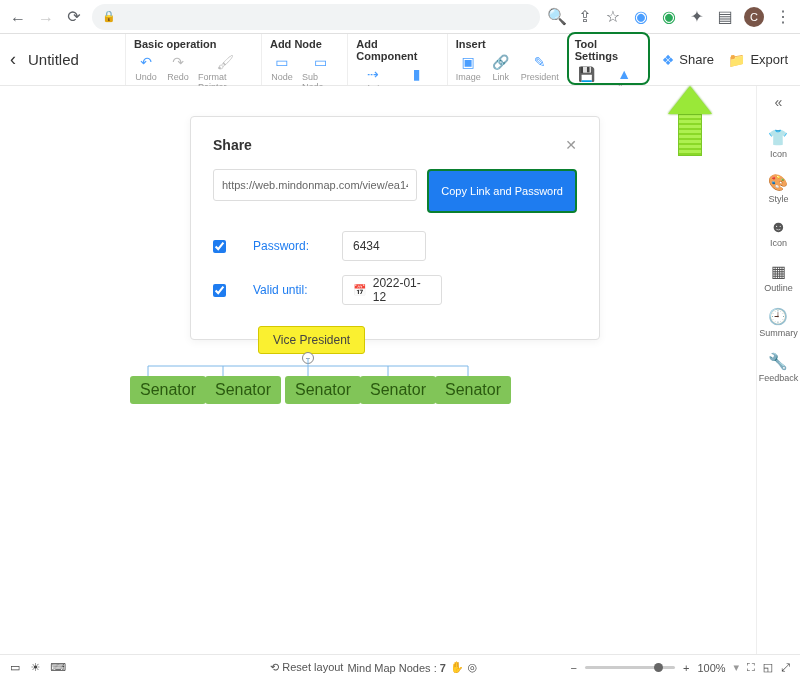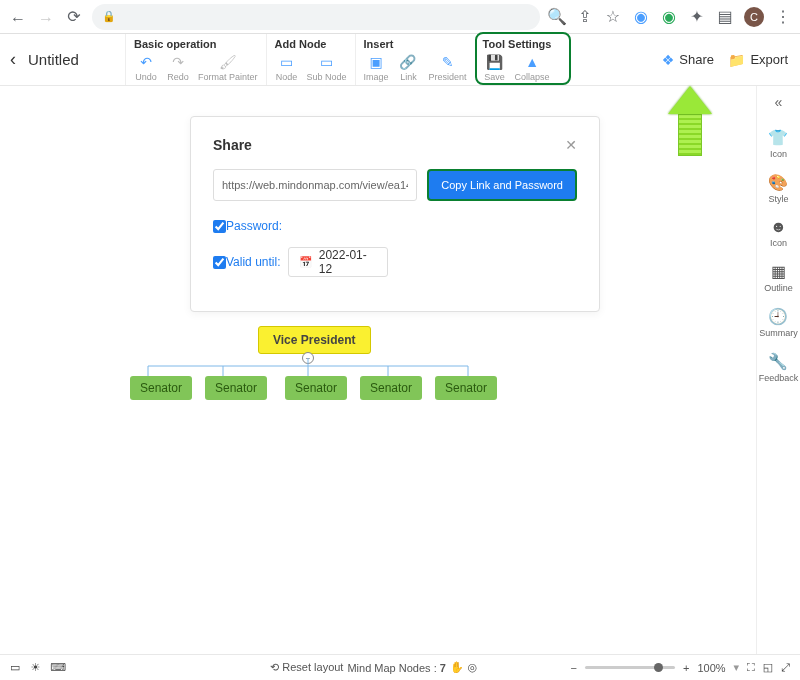--- a/index.html
+++ b/index.html
@@ -20,51 +20,51 @@
 .back-arrow { font-size: 18px; color: #333; }
 .doc-title { font-size: 15px; color: #333; }
 .toolbar { display: flex; flex: 1; }
 .tool-group { border-left: 1px solid #eee; padding: 4px 8px 0 8px; }
 .tool-group-title { font-size: 11px; font-weight: bold; color: #333; margin-bottom: 4px; }
 .tool-items { display: flex; gap: 8px; }
 .tool-item { display: flex; flex-direction: column; align-items: center; font-size: 9px; color: #999; width: auto; min-width: 24px; }
 .tool-icon { font-size: 14px; margin-bottom: 2px; }
 .tool-icon.blue { color: #4a9eff; }
 .tool-icon.gray { color: #bbb; }
-.tool-settings-group { border: 2.5px solid #0a8030; border-radius: 8px; padding: 4px 18px 2px 6px; margin-top: -2px; }
+.tool-settings-group { border: 2.5px solid #0a8030; border-radius: 8px; padding: 4px 6px 2px 6px; margin-top: -2px; }
 .share-export { display: flex; align-items: center; gap: 14px; padding: 0 12px; }
 .se-btn { display: flex; align-items: center; gap: 5px; font-size: 13px; color: #333; }
 .se-icon { color: #4a9eff; font-size: 14px; }
 
 
 .main { position: relative; height: calc(680px - 34px - 52px - 26px); background: #fff; }
 .right-sidebar { position: absolute; right: 0; top: 0; width: 44px; height: 100%; background: #fff; border-left: 1px solid #eee; display: flex; flex-direction: column; align-items: center; padding-top: 8px; gap: 14px; }
 .rs-collapse { font-size: 14px; color: #666; margin-bottom: 4px; }
 .rs-item { display: flex; flex-direction: column; align-items: center; gap: 2px; font-size: 9px; color: #666; }
 .rs-icon { font-size: 16px; color: #555; }
 
 
 .share-dialog { position: absolute; left: 190px; top: 30px; width: 410px; background: #fff; border: 1px solid #e0e0e0; border-radius: 4px; padding: 20px 22px; box-shadow: 0 2px 8px rgba(0,0,0,0.05); }
 .share-header { display: flex; justify-content: space-between; align-items: center; margin-bottom: 16px; }
 .share-title { font-size: 14px; font-weight: bold; color: #333; }
 .share-close { color: #999; font-size: 14px; cursor: pointer; }
 .share-label { font-size: 12px; color: #666; margin-bottom: 8px; }
 .link-row { display: flex; gap: 10px; margin-bottom: 18px; }
 .link-input { flex: 1; height: 32px; border: 1px solid #ddd; border-radius: 3px; padding: 0 8px; font-size: 11px; color: #666; }
-.copy-btn { background: #1e7cf0; color: #fff; border: 2.5px solid #0a8030; border-radius: 4px; padding: 0 12px; font-size: 11px; height: 32px; cursor: pointer; }
-.opt-row { display: flex; align-items: center; gap: 0; margin-bottom: 14px; }
+.copy-btn { background: #1e7cf0; color: #fff; border: 2.5px solid #0a8030; border-radius: 4px; padding: 0 12px; font-size: 11px; height: 44px; cursor: pointer; }
+.opt-row { display: flex; align-items: center; gap: 27px; margin-bottom: 14px; }
 .cb { width: 13px; height: 13px; accent-color: #1e7cf0; }
 .opt-label { color: #1e7cf0; font-size: 12px; min-width: 62px; }
 .opt-input { height: 30px; border: 1px solid #ddd; border-radius: 3px; padding: 0 10px; font-size: 12px; color: #333; width: 84px; }
 .date-input { width: 100px; display: flex; align-items: center; gap: 6px; }
 .cal-icon { color: #888; font-size: 11px; }
 
 
-.mm-node { position: absolute; background: #81c558; color: #2a5a0f; font-size: 12px; padding: 5px 10px; border-radius: 3px; text-align: center; }
-.vp-node { position: absolute; left: 258px; top: 240px; background: #faf030; border: 1px solid #d4c800; color: #444; font-size: 12px; padding: 6px 14px; border-radius: 3px; font-weight: bold; }
+.mm-node { position: absolute; background: #81c558; color: #2a5a0f; font-size: 16px; padding: 5px 10px; border-radius: 3px; text-align: center; }
+.vp-node { position: absolute; left: 258px; top: 240px; background: #faf030; border: 1px solid #d4c800; color: #444; font-size: 12px; padding: 6px 14px; border-radius: 3px; }
 .collapse-dot { position: absolute; left: 302px; top: 266px; width: 12px; height: 12px; border: 1px solid #888; border-radius: 50%; background: #fff; font-size: 8px; display: flex; align-items: center; justify-content: center; color: #666; }
 .connector-lines { position: absolute; left: 128px; top: 272px; width: 360px; height: 20px; }
 
 
 .big-arrow { position: absolute; left: 668px; top: 0; width: 44px; height: 70px; }
 .arrow-head { width: 0; height: 0; border-left: 22px solid transparent; border-right: 22px solid transparent; border-bottom: 28px solid #9ae838; filter: drop-shadow(0 0 1px #5ca818); }
 .arrow-body { width: 24px; height: 42px; background: #9ae838; margin: 0 auto; border: 1px solid #7bc828; background-image: repeating-linear-gradient(0deg, #8bd828, #8bd828 2px, #aef050 2px, #aef050 5px); }
 
 
 .bottom-bar { position: absolute; bottom: 0; left: 0; right: 0; height: 26px; border-top: 1px solid #e8e8e8; display: flex; align-items: center; padding: 0 10px; font-size: 11px; color: #555; background: #fff; }
@@ -128,20 +128,33 @@
             <span class="tool-icon blue">▭</span>
             <span>Node</span>
           </div>
         <div class="tool-item">
             <span class="tool-icon blue">▭</span>
             <span>Sub Node</span>
           </div>
       </div>
     </div>
     <div class="tool-group">
+      <div class="tool-group-title">Add Component</div>
+      <div class="tool-items">
+        <div class="tool-item">
+            <span class="tool-icon blue">⇢</span>
+            <span>Relation</span>
+          </div>
+        <div class="tool-item">
+            <span class="tool-icon blue">▮</span>
+            <span>Summary</span>
+          </div>
+      </div>
+    </div>
+    <div class="tool-group">
       <div class="tool-group-title">Insert</div>
       <div class="tool-items">
         <div class="tool-item">
             <span class="tool-icon blue">▣</span>
             <span>Image</span>
           </div>
         <div class="tool-item">
             <span class="tool-icon blue">🔗</span>
             <span>Link</span>
           </div>
@@ -217,20 +230,21 @@
       <div class="share-title">Share</div>
       <div class="share-close">✕</div>
     </div>
     <div class="link-row">
       <input class="link-input" readonly="" value="https://web.mindonmap.com/view/ea14ce85296be2" style="">
       <button class="copy-btn">Copy Link and Password</button>
     </div>
     <div class="opt-row">
       <input type="checkbox" class="cb" checked="" style="">
       <span class="opt-label">Password:</span>
+      <input class="opt-input" value="6434" style="">
     </div>
     <div class="opt-row">
       <input type="checkbox" class="cb" checked="" style="">
       <span class="opt-label">Valid until:</span>
       <div class="opt-input date-input">
         <span class="cal-icon">📅</span>
         <span>2022-01-12</span>
       </div>
     </div>
   </div>

